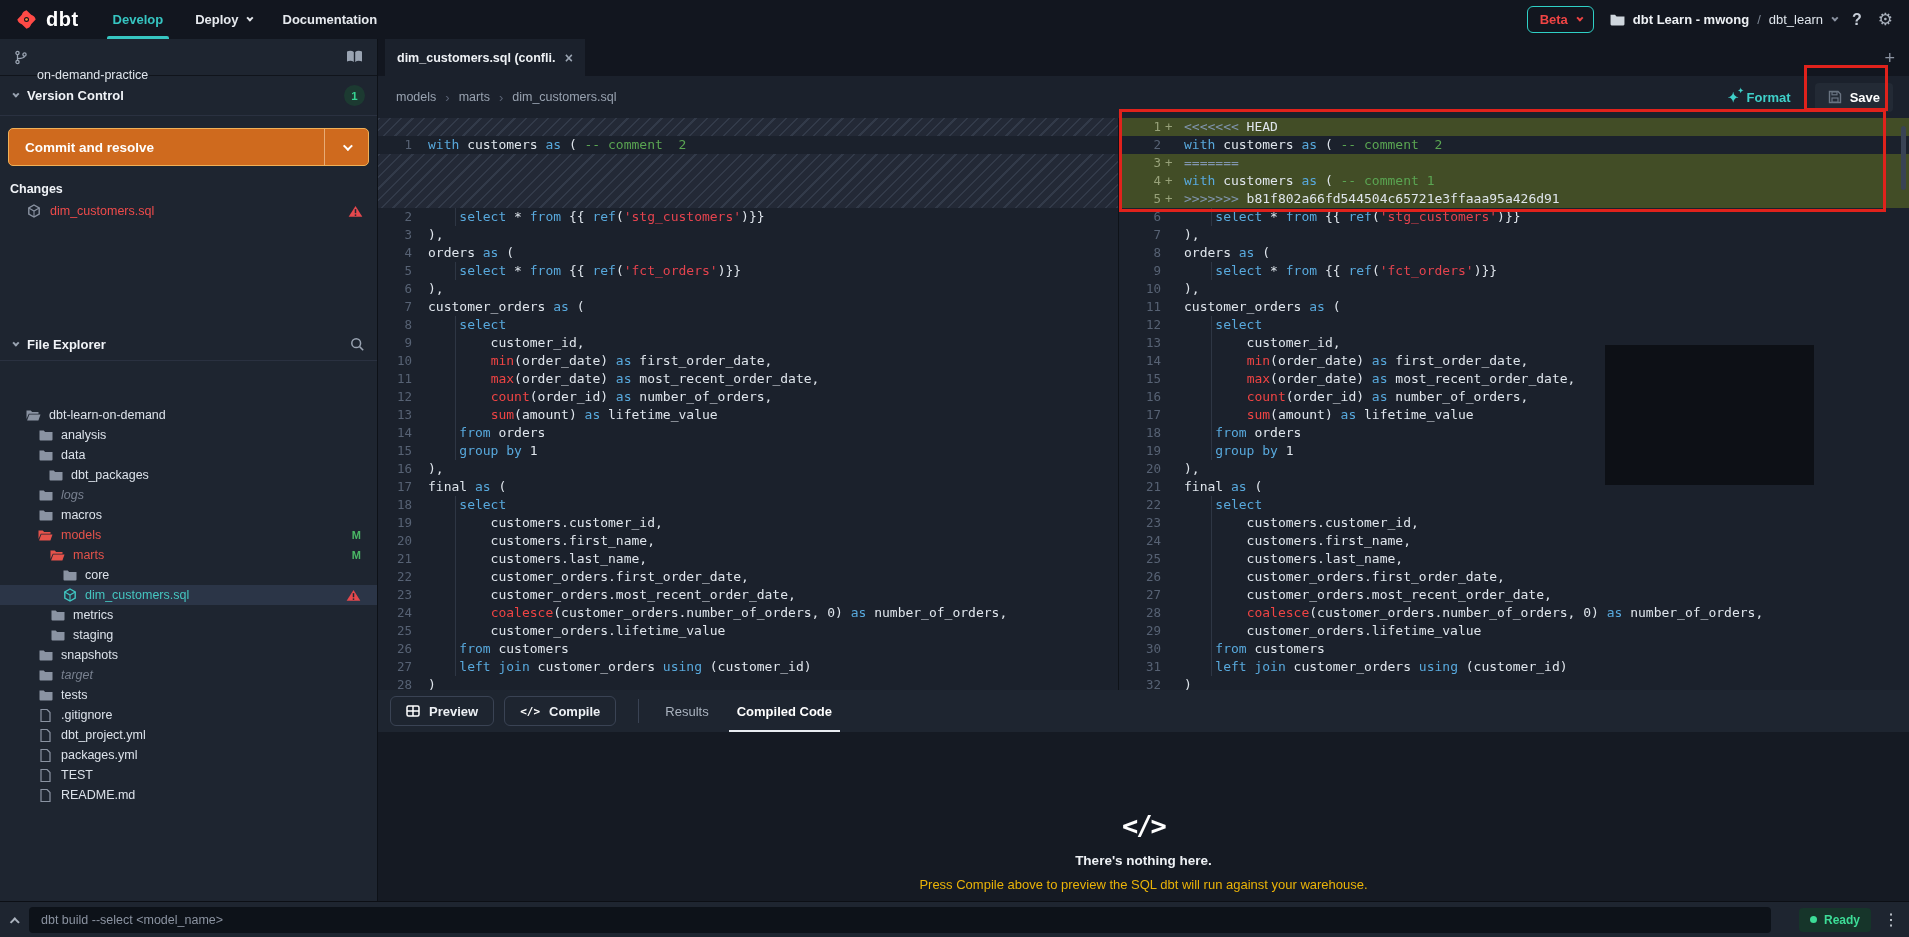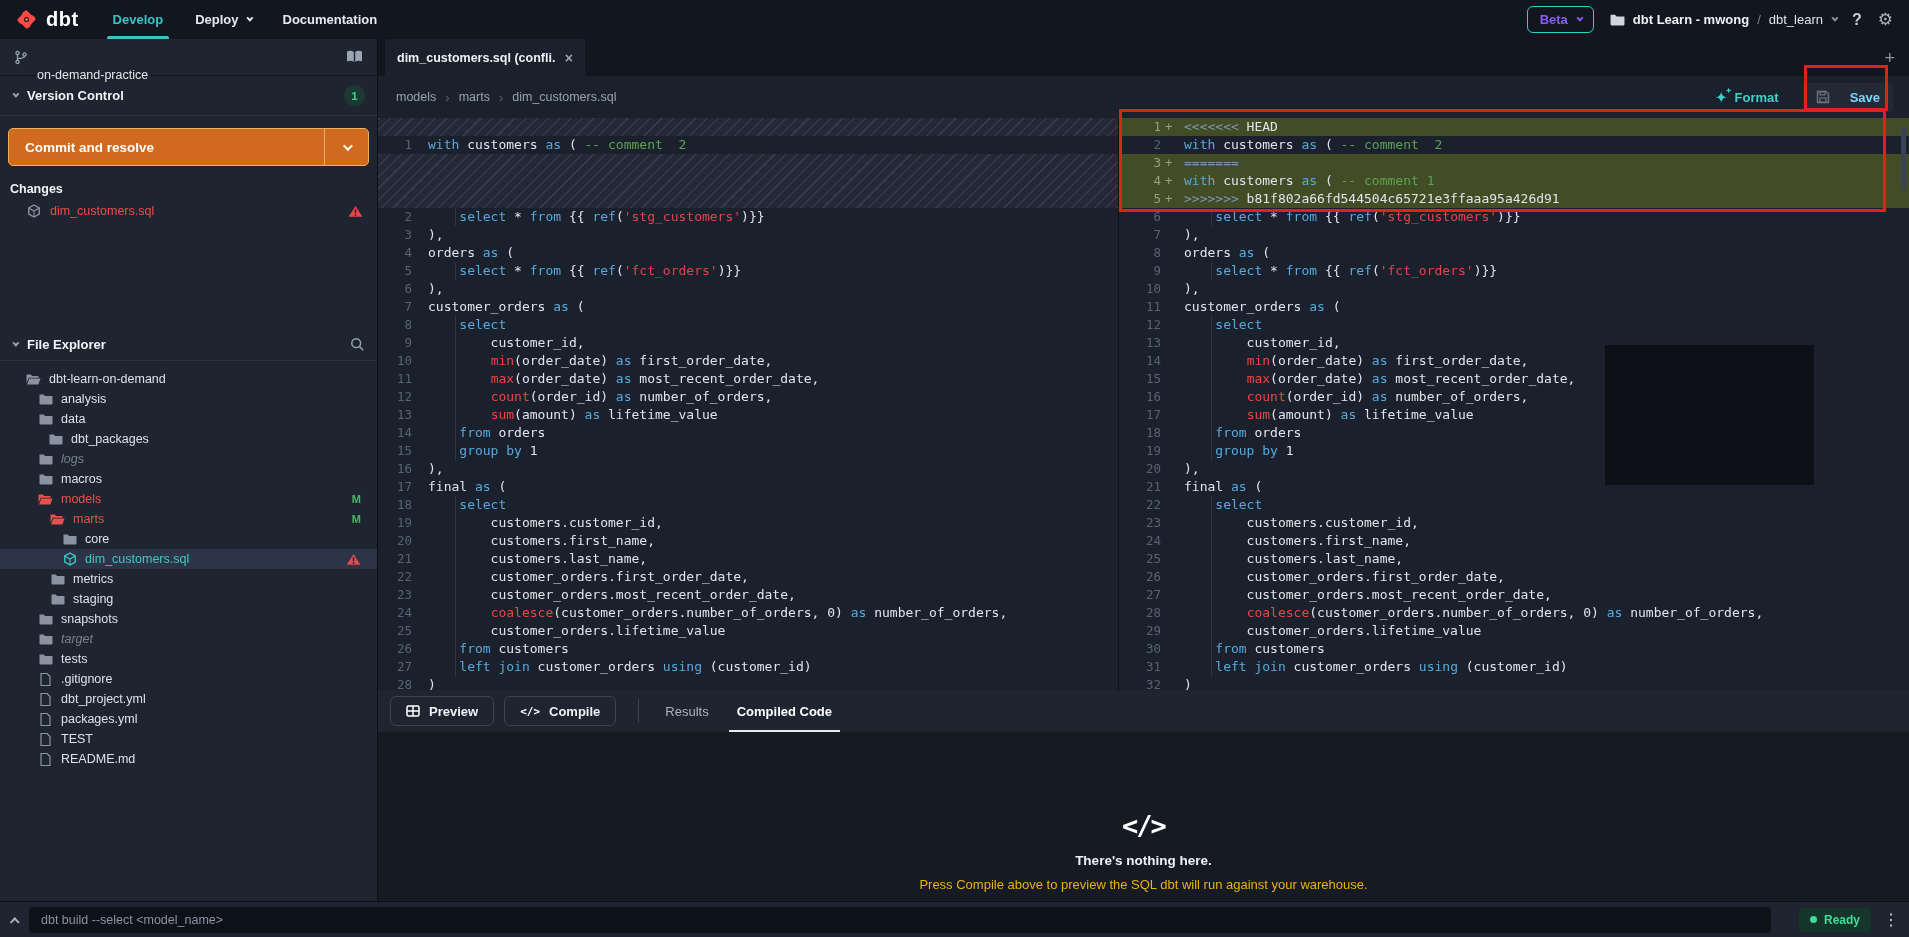--- a/index.html
+++ b/index.html
@@ -9,21 +9,21 @@
 
   
   .topnav{position:absolute;left:0;top:0;width:100%;height:39px;background:#12161f;display:flex;align-items:stretch;z-index:5;}
   .logo{display:flex;align-items:center;gap:7px;padding:0 18px 0 14px;}
   .logotext{font-size:20px;font-weight:bold;color:#fff;letter-spacing:.5px;}
   .navitems{display:flex;align-items:stretch;}
   .navitem{position:relative;display:flex;align-items:center;gap:7px;padding:0 16px;font-size:13px;font-weight:bold;color:#e6e9ee;cursor:pointer;}
   .navitem.active{color:#36c5c1;}
   .navitem.active::after{content:'';position:absolute;left:10px;right:10px;bottom:0;height:3px;background:#36c5c1;border-radius:2px 2px 0 0;}
   .nav-right{margin-left:auto;display:flex;align-items:center;gap:16px;padding-right:16px;}
-  .beta{display:flex;align-items:center;gap:8px;background:transparent;border:1.5px solid #2fd0c6;color:#8b5cf6;
+  .beta{display:flex;align-items:center;gap:8px;background:transparent;border:1.5px solid #2fd0c6;color:#ef4444;
         font-family:inherit;font-size:13px;font-weight:bold;border-radius:6px;padding:5px 12px;cursor:pointer;}
   .projwrap{display:flex;align-items:center;gap:8px;font-size:13px;}
   .proj{font-weight:bold;color:#eef1f5;}
   .slash{color:#7d8694;}
   .branchsel{color:#dfe5ec;}
   .help{font-size:16px;font-weight:bold;color:#c7ced8;cursor:pointer;}
   .gear{font-size:17px;color:#aab2bd;cursor:pointer;line-height:1;}
 
   .chev{display:inline-block;width:7px;height:7px;border-right:2px solid currentColor;border-bottom:2px solid currentColor;
         transform:rotate(45deg) translateY(-2px);}
@@ -69,21 +69,21 @@
   .tab .tabtitle{flex:1;white-space:nowrap;overflow:hidden;}
   .tabclose{color:#9aa4b2;font-size:14px;cursor:pointer;}
   .tabplus{margin-left:auto;align-self:center;margin-right:14px;color:#8b93a1;font-size:18px;line-height:1;cursor:pointer;}
   .edheader{position:absolute;left:0;right:0;top:37px;height:42px;background:#1b212c;display:flex;align-items:center;padding:0 16px 0 18px;}
   .breadcrumb{display:flex;align-items:center;gap:9px;font-size:12.5px;color:#98a2b0;}
   .breadcrumb .sep{color:#596274;font-size:13px;}
   .edactions{margin-left:auto;display:flex;align-items:center;gap:18px;}
   .formatbtn{display:flex;align-items:center;gap:8px;color:#3fd0c9;font-size:13px;font-weight:bold;cursor:pointer;background:none;border:none;font-family:inherit;}
   .sparkle{position:relative;font-size:13px;line-height:1;}
   .sparkle::after{content:'✦';position:absolute;font-size:7px;right:-5px;top:-4px;}
-  .savebtn{display:flex;align-items:center;gap:20px;color:#7dd3fc;font-size:13px;font-weight:bold;background:#232a35;
+  .savebtn{display:flex;align-items:center;gap:8px;color:#ffffff;font-size:13px;font-weight:bold;background:#232a35;
            border:none;border-radius:4px;padding:7px 13px;font-family:inherit;cursor:pointer;}
 
   
   .editors{position:absolute;left:0;right:0;top:79px;height:572px;background:#1b212c;overflow:hidden;}
   .pane{position:absolute;top:0;bottom:0;overflow:hidden;}
   .pane.left{left:0;width:741px;border-right:1px solid #0e1218;}
   .pane.right{left:741px;right:0;}
   .crow{height:18px;display:flex;align-items:center;font-family:"DejaVu Sans Mono",monospace;font-size:13px;line-height:18px;}
   .crow.hatch{background:repeating-linear-gradient(135deg,#323a49 0 1.6px,#232936 1.6px 8px);}
   .crow.added{background:#424d26;}
@@ -242,21 +242,21 @@
       <span class="chev small" style="color:#9aa4b2"></span>
       <span class="grow">File Explorer</span>
       <span>
         <svg width="15" height="15" viewBox="0 0 15 15">
             <circle cx="6.2" cy="6.2" r="4.4" stroke="#9aa4b2" stroke-width="1.5" fill="none"></circle>
             <path d="M9.6 9.6l3.6 3.6" stroke="#9aa4b2" stroke-width="1.5"></path>
           </svg>
       </span>
     </div>
     <div class="tree" id="tree">
-        <div class="treerow" style="padding-left: 26px;">
+        <div class="treerow" style="padding-left: 26px; margin-top: 36px;">
           <span class="ticon">
             <svg width="15" height="12" viewBox="0 0 15 12">
               <path d="M.5 1.5h4.2l1.4 1.6h6.4v1.6H2.8L.5 10z" fill="currentColor"></path>
               <path d="M3.3 5.6h11.2l-2.1 5.9H1.1z" fill="currentColor"></path>
             </svg>
           </span>
           <span class="grow">dbt-learn-on-demand</span>
         </div>
         <div class="treerow" style="padding-left: 38px;">
           <span class="ticon">

